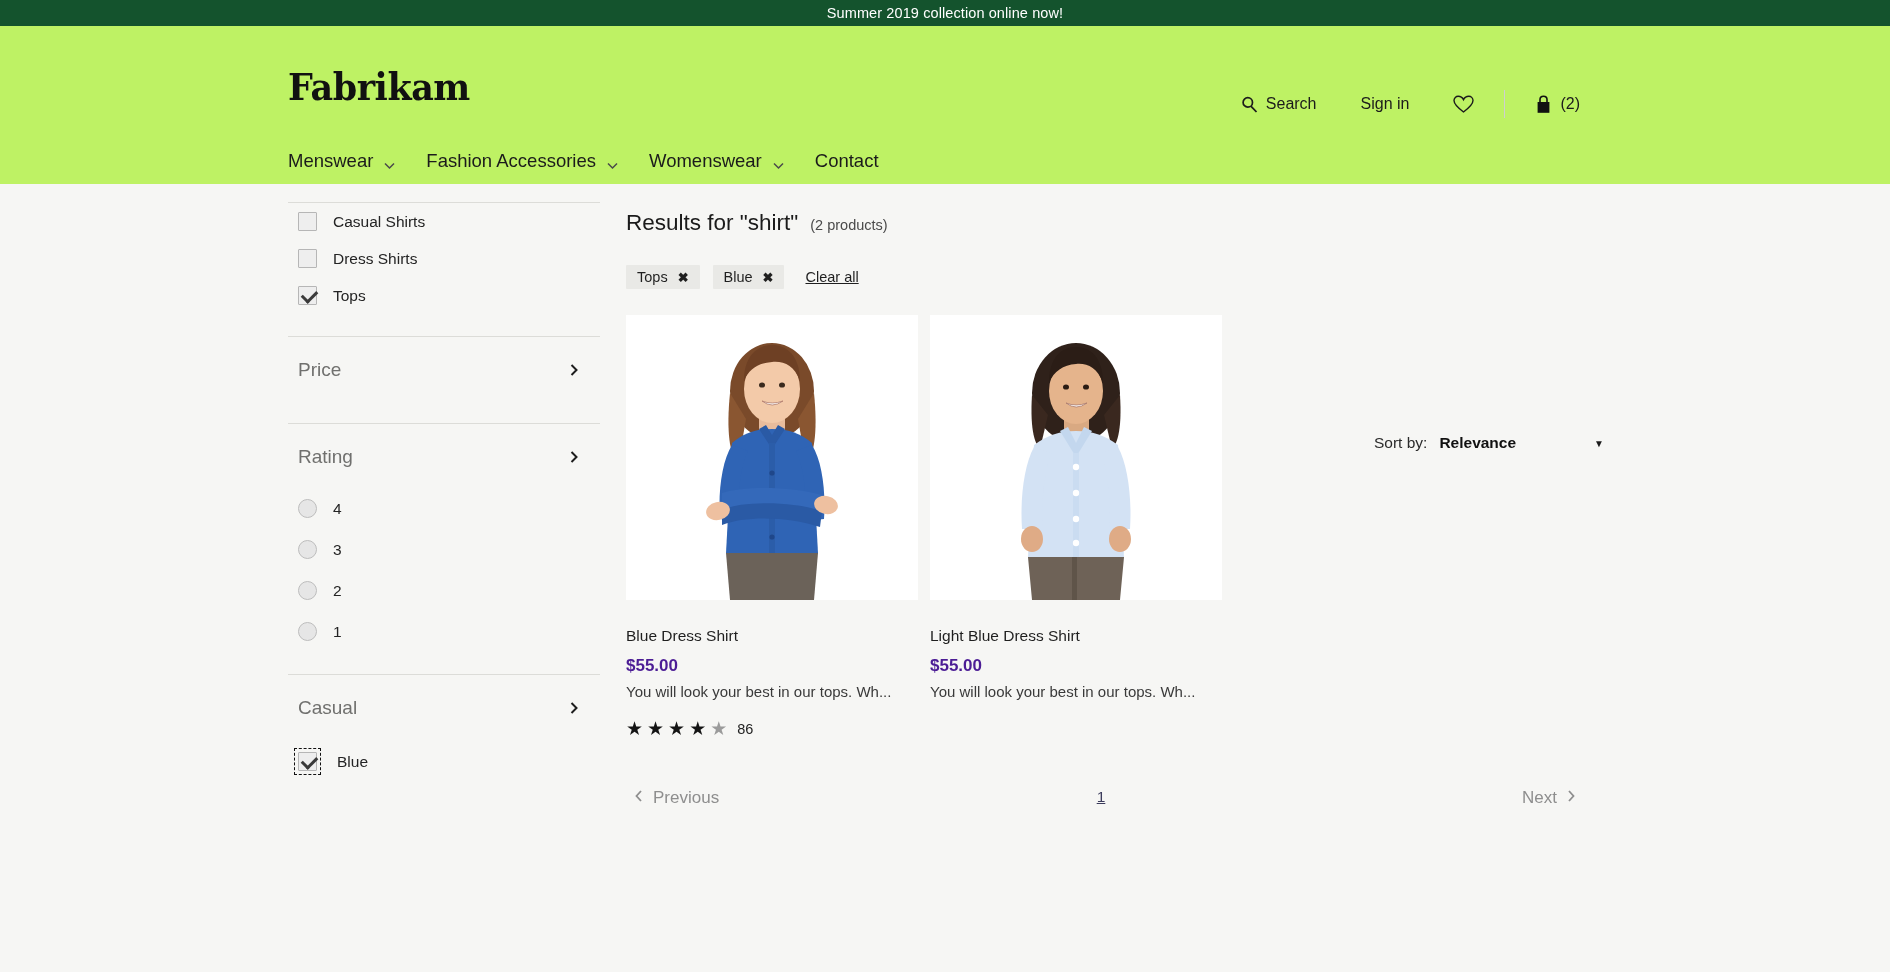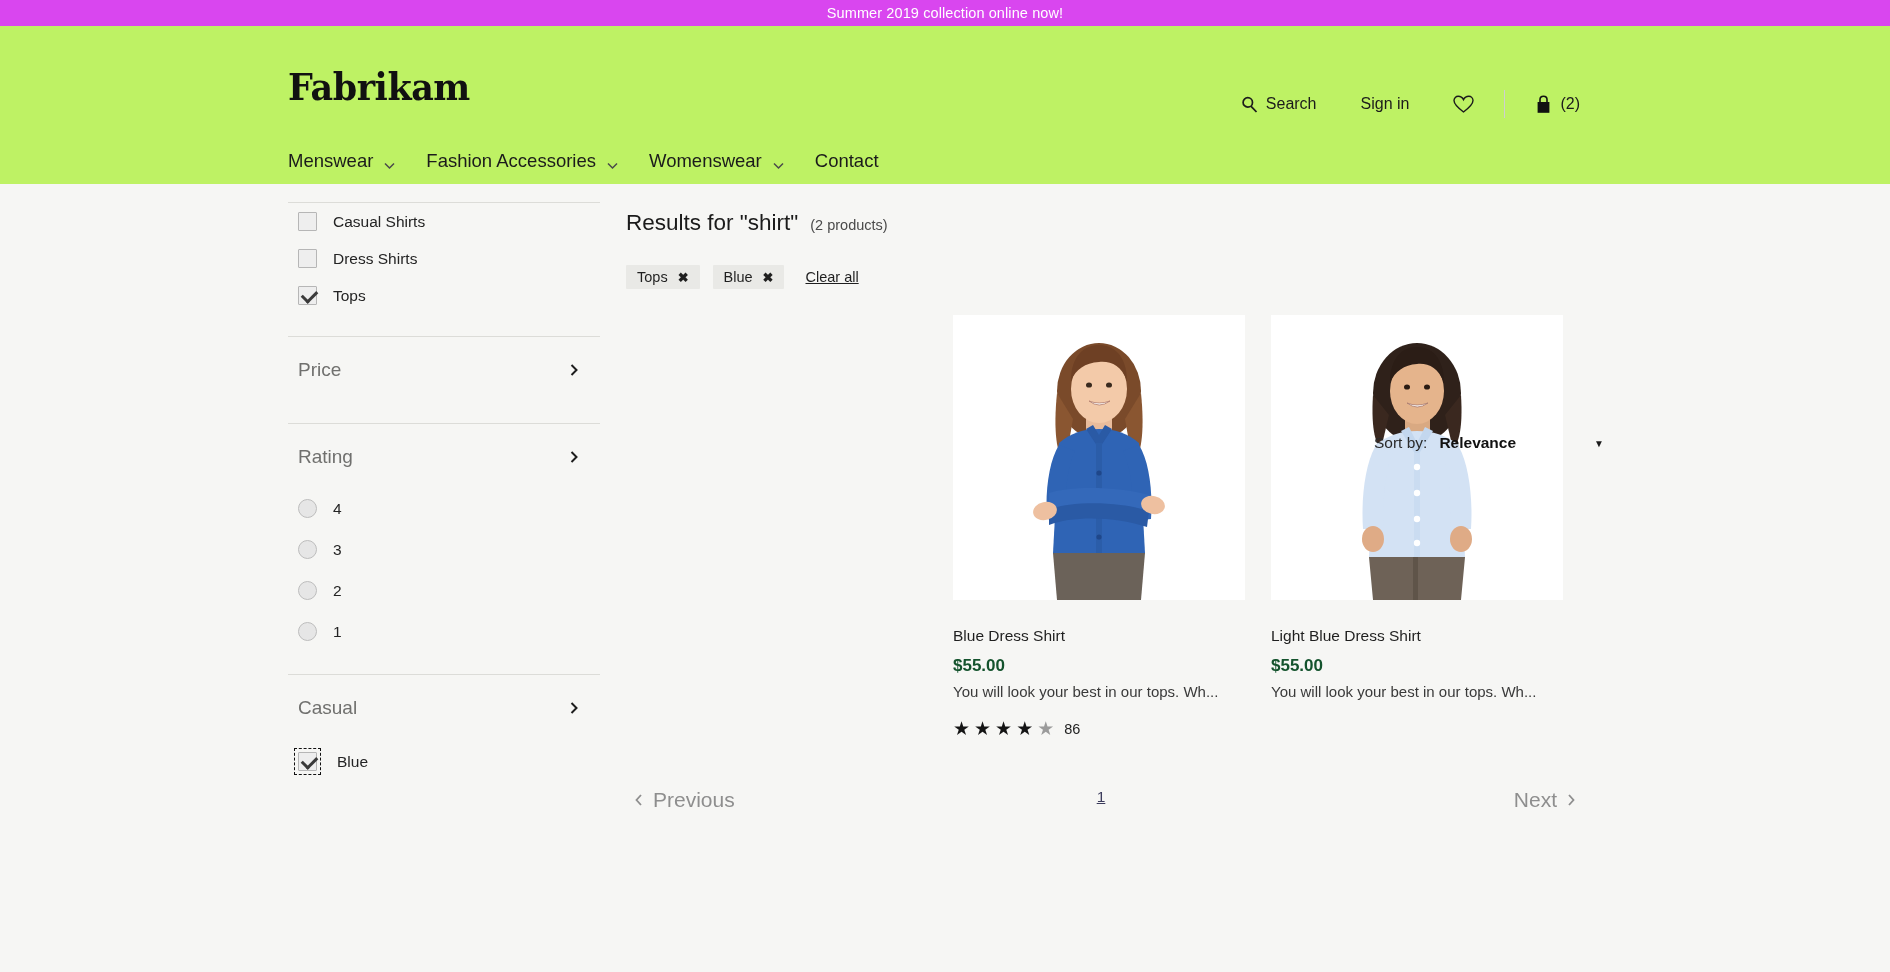--- a/index.html
+++ b/index.html
@@ -8,21 +8,21 @@
     height: 972px;
     overflow: hidden;
     background: #ffffff;
     font-family: "Liberation Sans", sans-serif;
   }
   body { position: relative; }
 
   
   .announce {
     height: 26px;
-    background: #d946ef;
+    background: #14532d;
     color: #ffffff;
     display: flex;
     align-items: center;
     justify-content: center;
     font-size: 14.5px;
     letter-spacing: .1px;
   }
 
   
   .header {
@@ -279,23 +279,22 @@
   .sortby .val { font-weight: 700; margin-left: 12px; color: #111111; }
   .sortby .caret {
     margin-left: 78px;
     font-size: 10px;
     color: #1a1a1a;
   }
 
   
   .grid {
     display: flex;
-    gap: 26px;
+    gap: 12px;
     margin-top: 25px;
-    justify-content: center;
   }
   .card { width: 292px; }
   .card-img {
     width: 292px;
     height: 285px;
     background: #ffffff;
     position: relative;
     overflow: hidden;
     cursor: pointer;
   }
@@ -303,21 +302,21 @@
   .card-title {
     margin-top: 27px;
     font-size: 15.5px;
     color: #1f1f1f;
     cursor: pointer;
   }
   .card-price {
     margin-top: 11px;
     font-size: 17px;
     font-weight: 700;
-    color: #14532d;
+    color: #4c1d95;
   }
   .card-desc {
     margin-top: 7px;
     font-size: 15px;
     color: #3a3a3a;
     white-space: nowrap;
     overflow: hidden;
   }
   .card-rating {
     margin-top: 19px;
@@ -339,21 +338,21 @@
     margin-top: 50px;
     width: 950px;
     height: 30px;
   }
   .pg-prev, .pg-next {
     position: absolute;
     top: 0;
     display: flex;
     align-items: center;
     gap: 9px;
-    font-size: 21px;
+    font-size: 17px;
     color: #8e8e8e;
     cursor: default;
   }
   .pg-prev { left: 8px; }
   .pg-next { right: 0; }
   .pg-num {
     position: absolute;
     left: 50%;
     transform: translateX(-50%);
     font-size: 15.5px;

